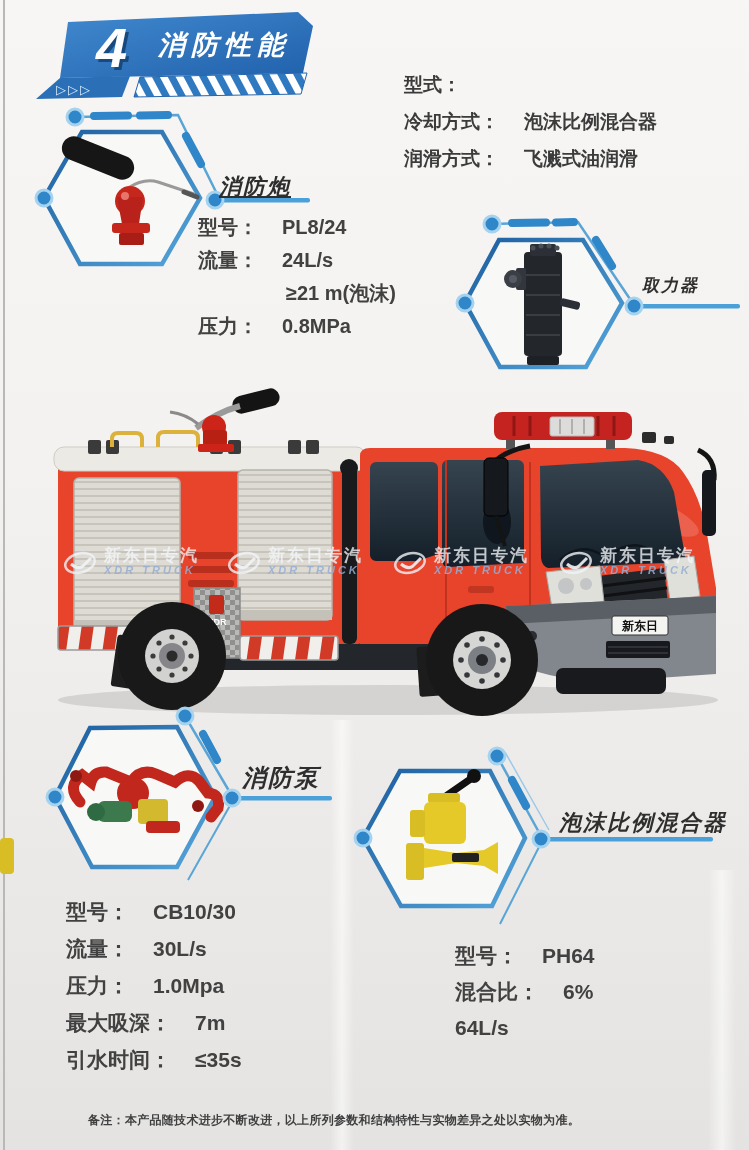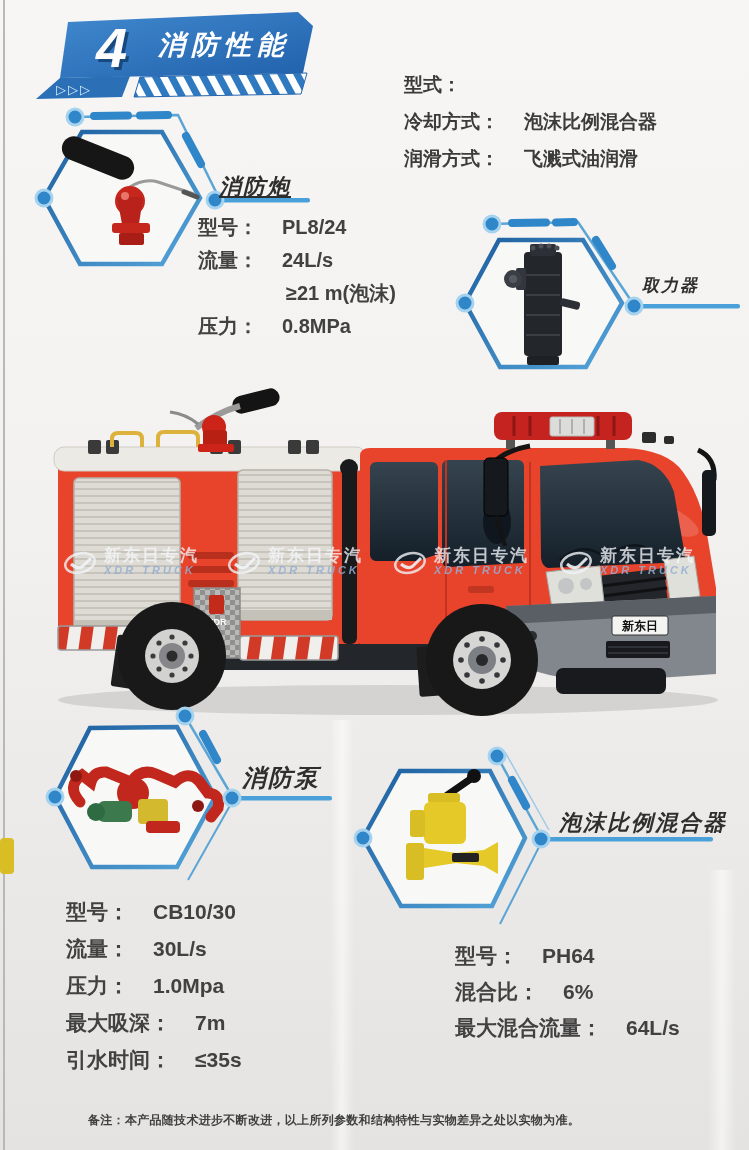--- a/index.html
+++ b/index.html
@@ -445,19 +445,18 @@
   <div class="specs" id="specs-foam">
     <div class="row">
         <span>型号：</span>
         <span>PH64</span>
       </div>
     <div class="row">
         <span>混合比：</span>
         <span>6%</span>
       </div>
     <div class="row">
-        <span>最大混合流量：</span>
         <span>64L/s</span>
       </div>
   </div>
 
   <div class="footer">备注：本产品随技术进步不断改进，以上所列参数和结构特性与实物差异之处以实物为准。</div>
 </div>
 
 </body></html>

